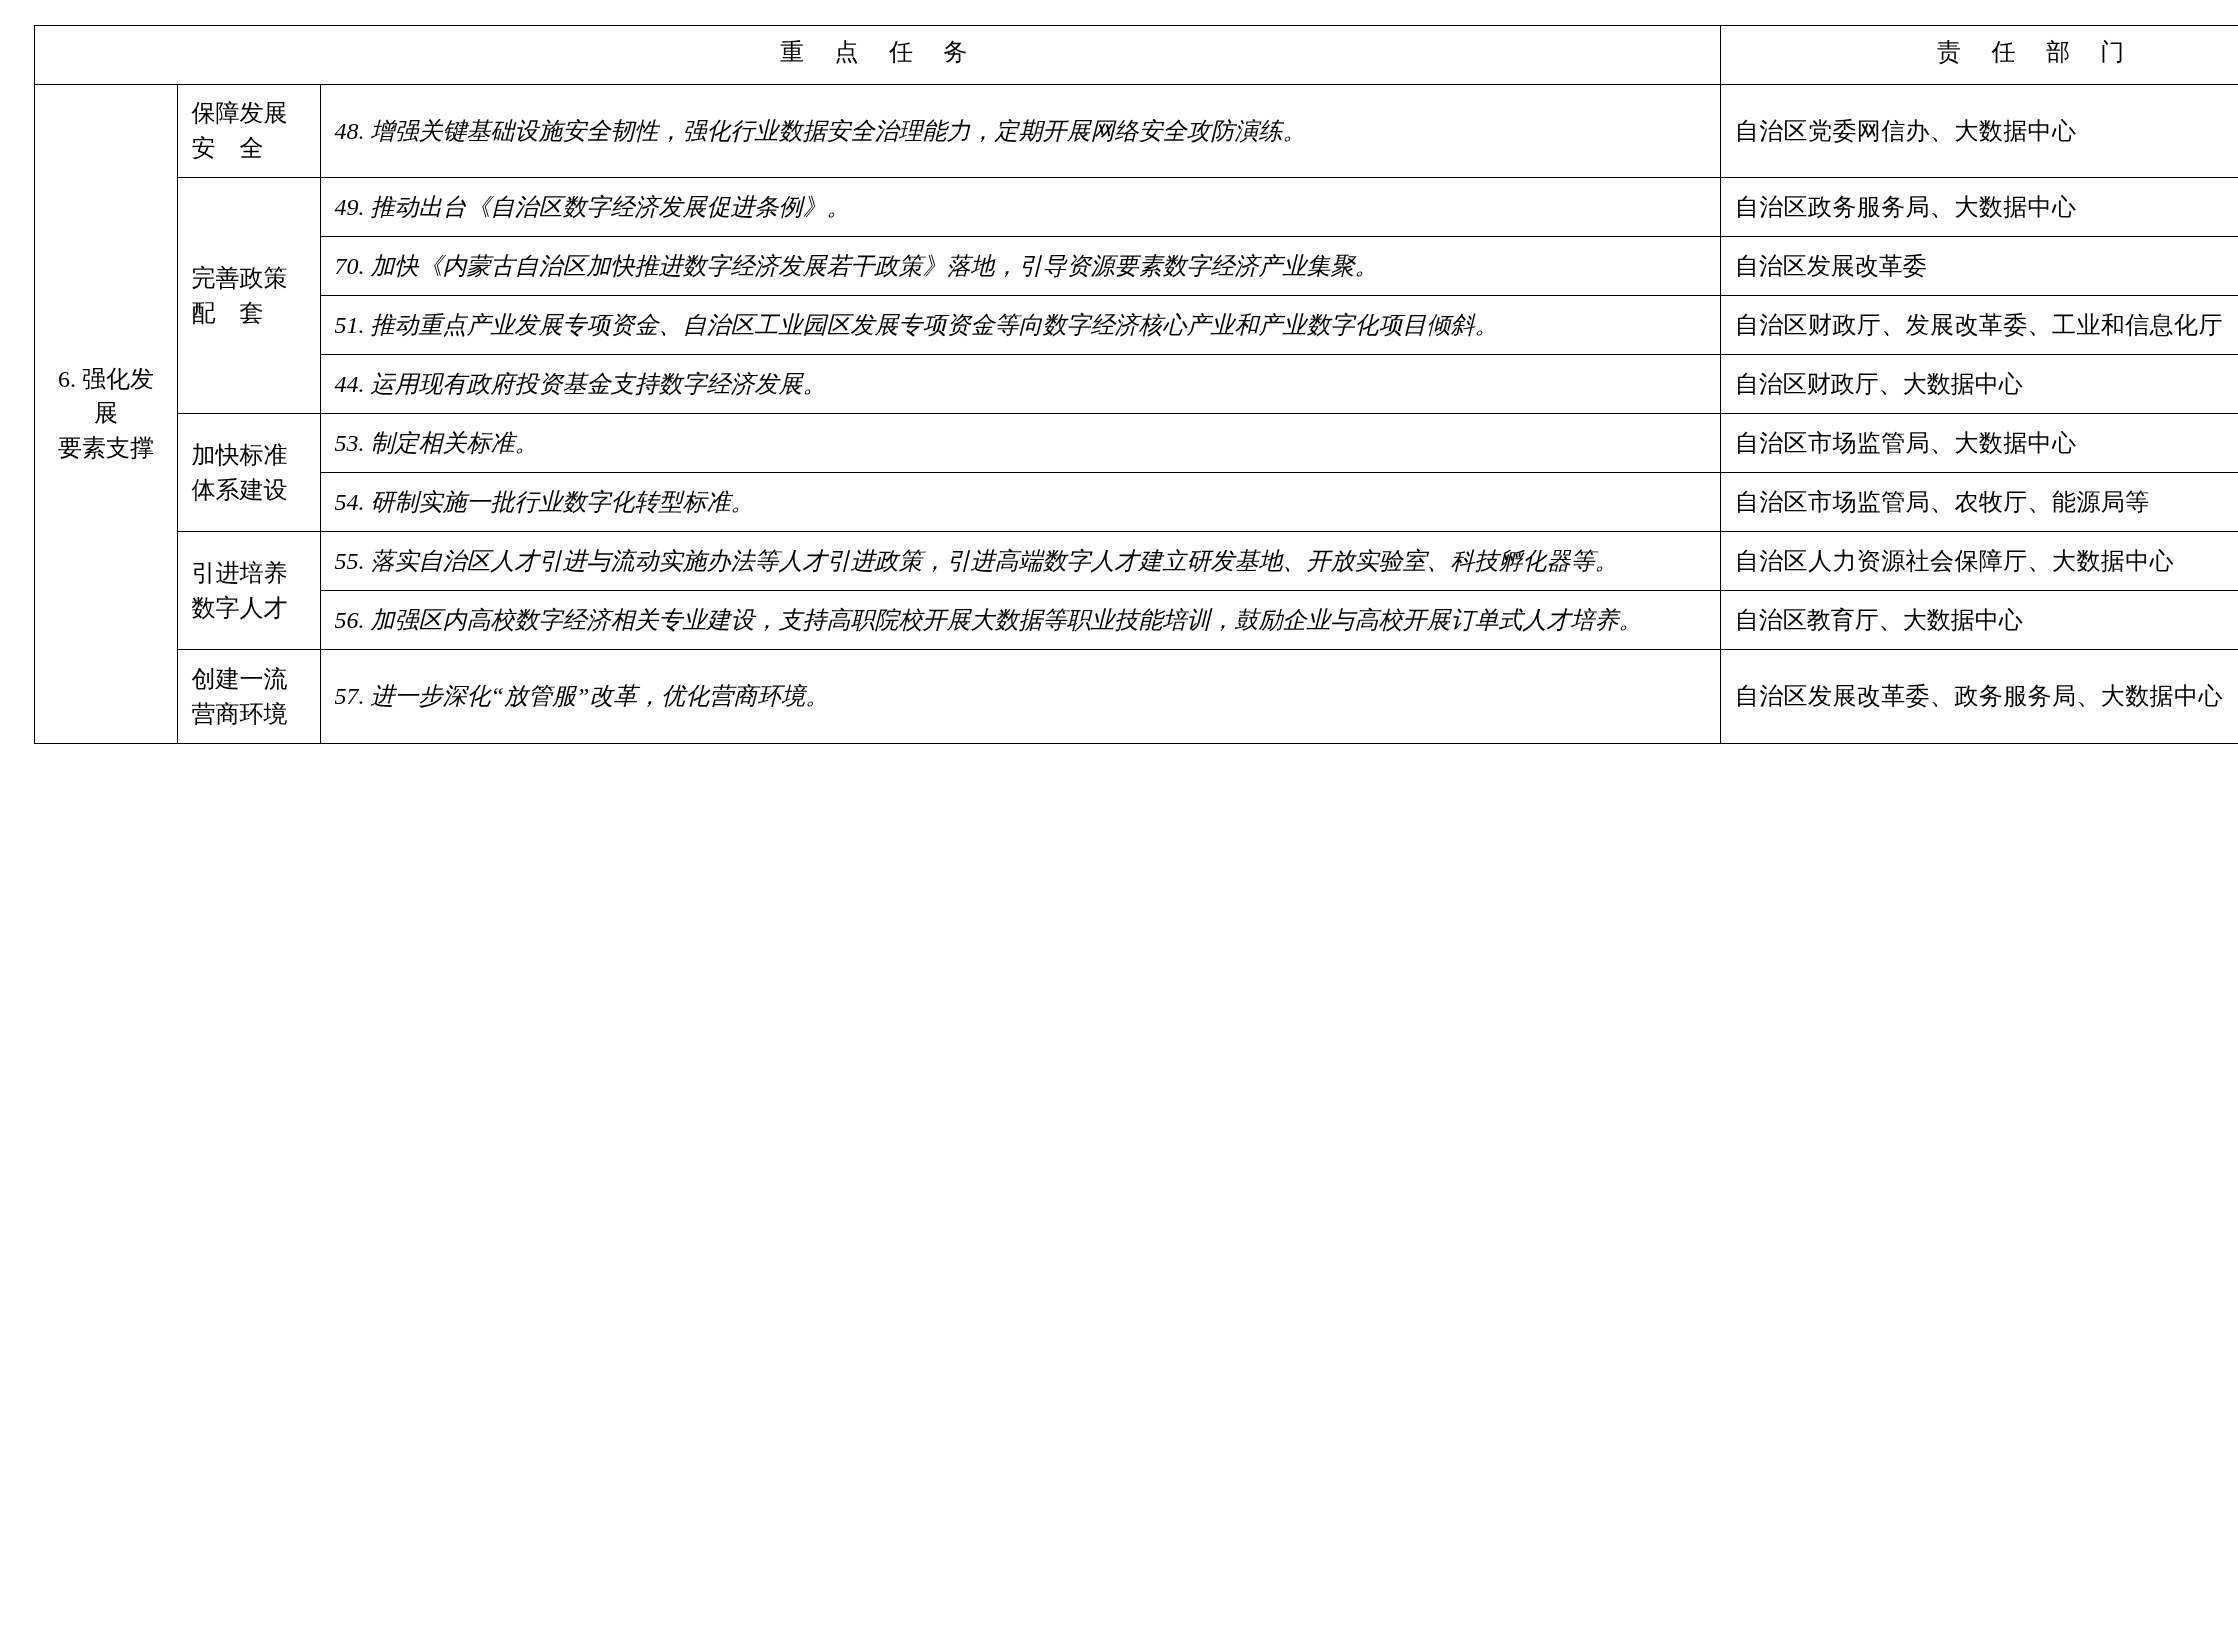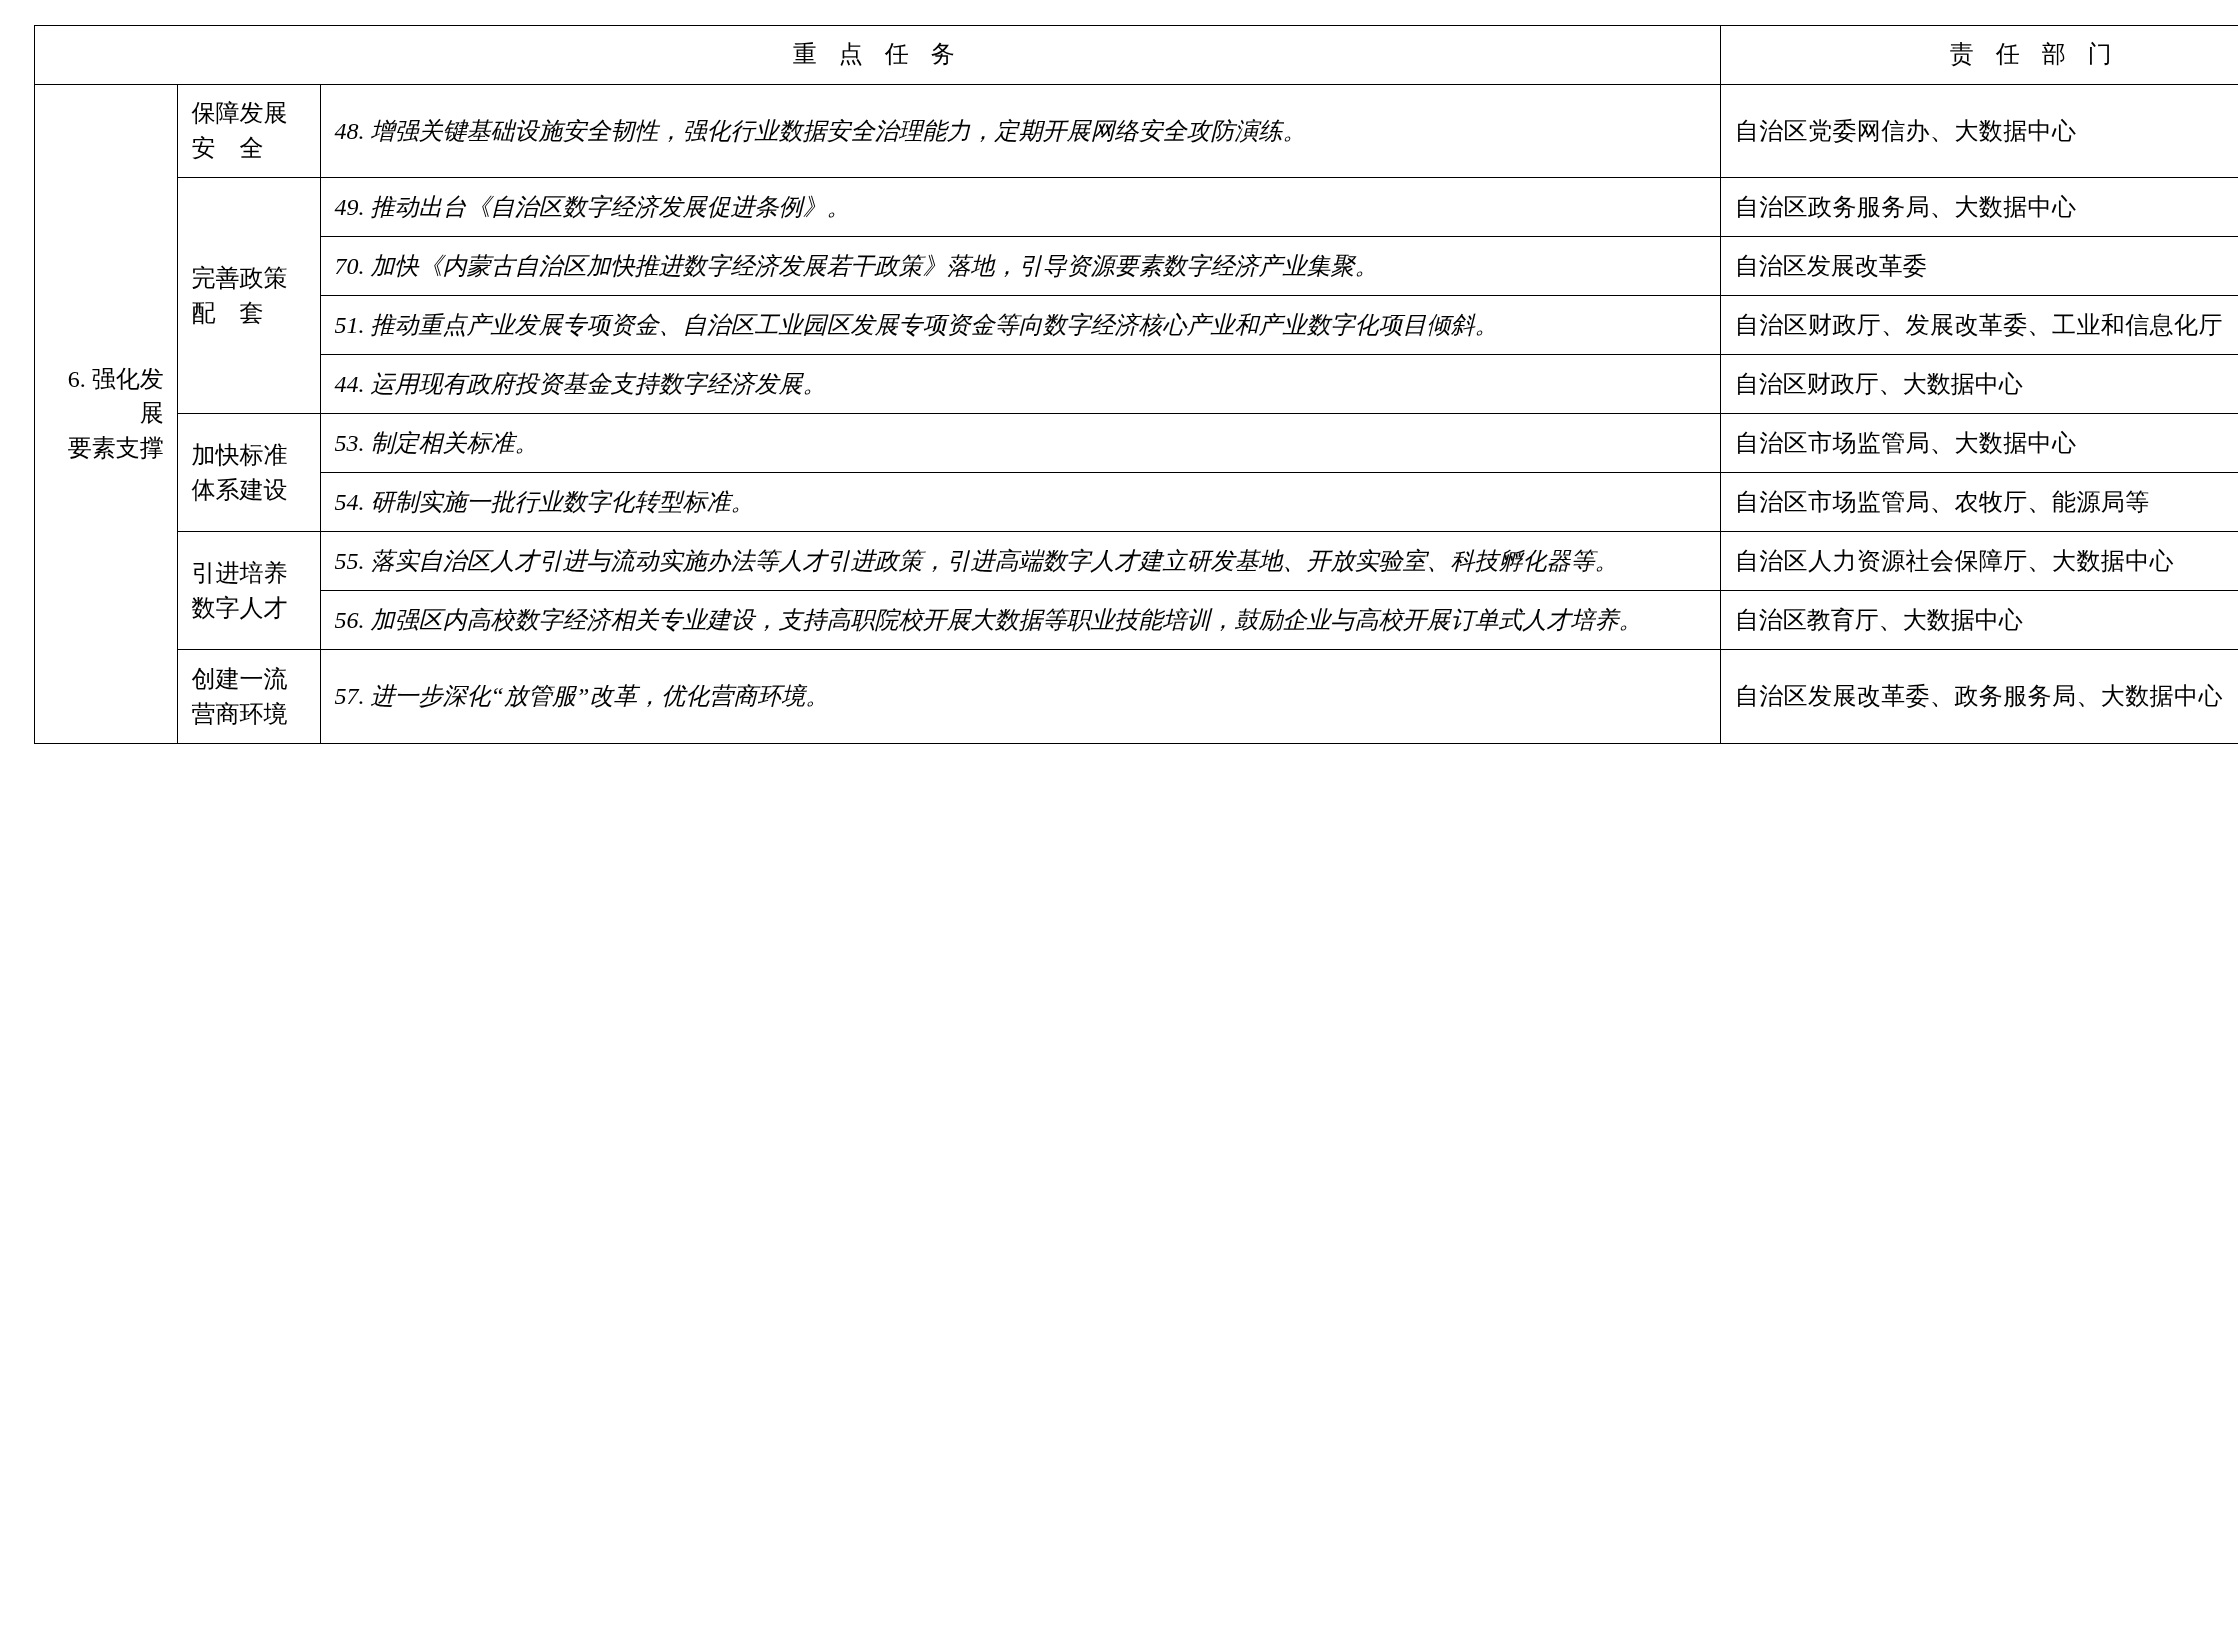--- a/index.html
+++ b/index.html
@@ -32,23 +32,24 @@
     padding: 11.6px 13.4px;
     font-weight: normal;
     font-size: 24px;
     line-height: 1.45;
   }
   .hdr {
     text-align: center;
     font-size: 26px;
     letter-spacing: 8px;
     padding: 13.4px 0 15px 0;
+    font-family: Liberation Mono, monospace;
   }
   .cat-cell {
-    text-align: right;
+    text-align: center;
     font-size: 24px;
     line-height: 1.5;
     padding: 9px 4.5px;
   }
   .sub-cell {
     font-size: 24px;
     line-height: 1.5;
     padding: 9px 4.5px;
   }
   .task-cell {

